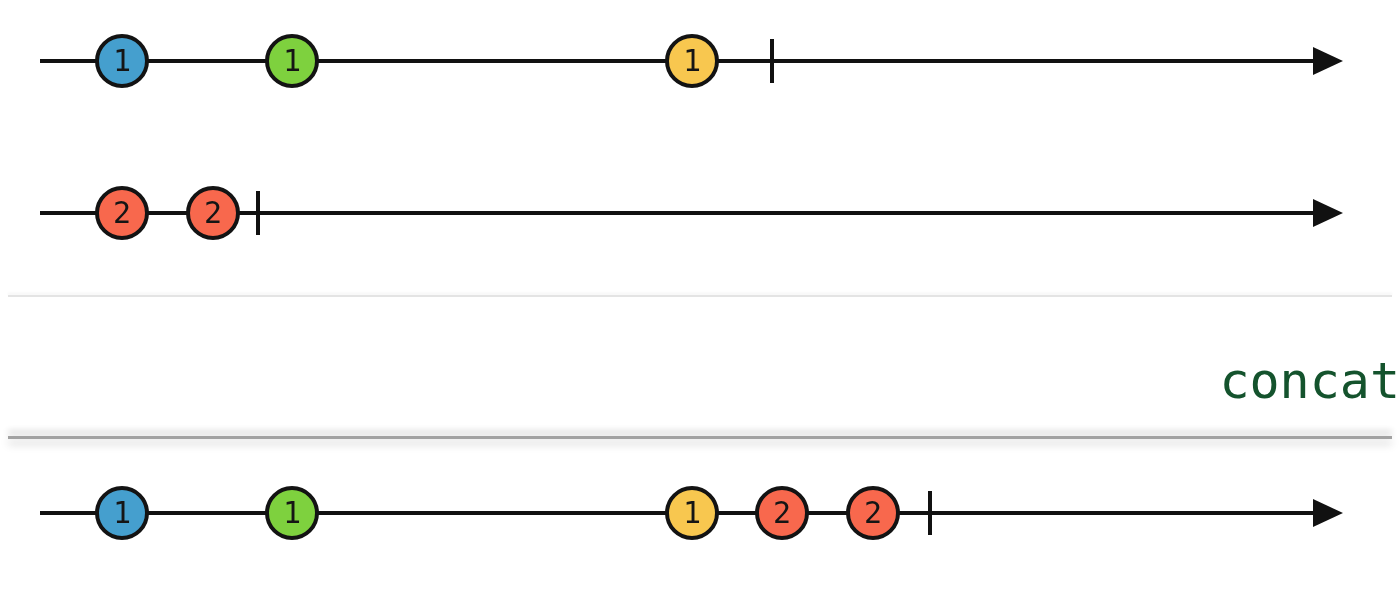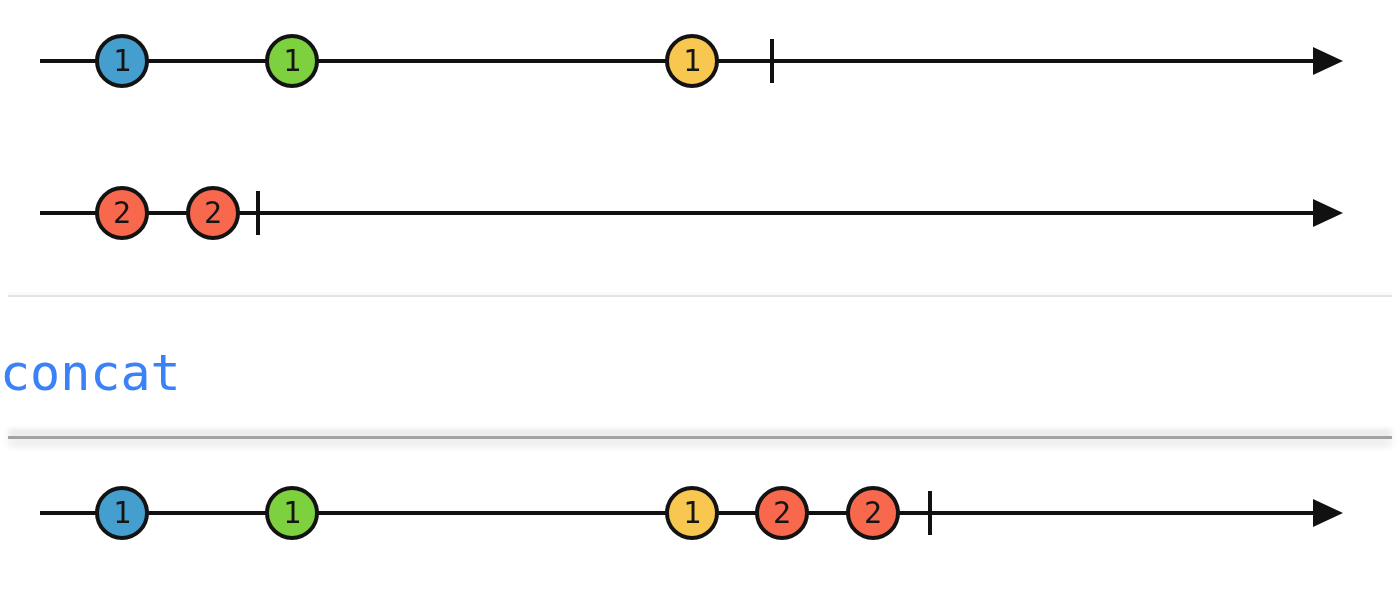--- a/index.html
+++ b/index.html
@@ -37,27 +37,27 @@
     right: 8px;
     top: 436px;
     height: 3px;
     background: #a2a2a2;
     box-shadow: 0 -5px 6px rgba(0,0,0,0.20), 0 5px 8px rgba(0,0,0,0.22);
   }
   .operator-label {
     position: absolute;
     left: 0;
     right: 0;
-    top: 348px;
+    top: 356px;
     line-height: 50px;
-    text-align: left;
+    text-align: right;
     font-family: "DejaVu Sans Mono", "Liberation Mono", monospace;
     font-size: 50px;
     font-weight: 400;
-    color: #3b82f6;
+    color: #14532d;
   }
   svg text.marble-num {
     font-family: "DejaVu Sans Mono", "Liberation Mono", monospace;
     font-weight: 400;
   }
 </style>
 </head>
 <body>
 
 <div class="stage">

